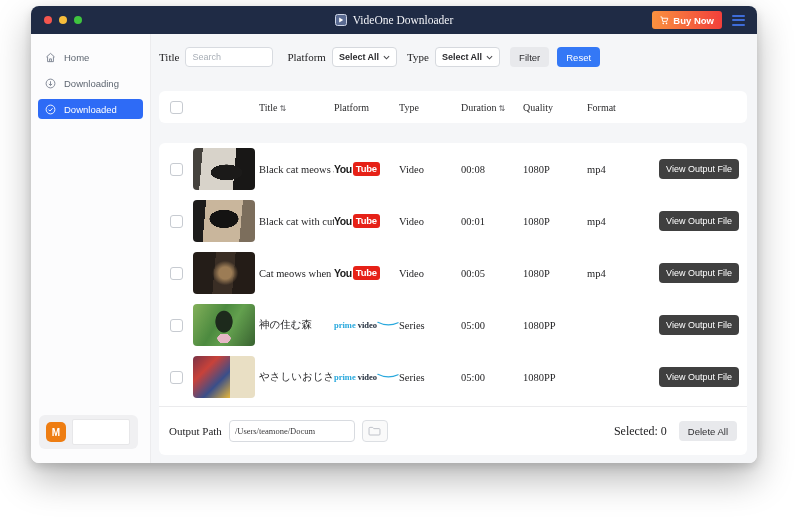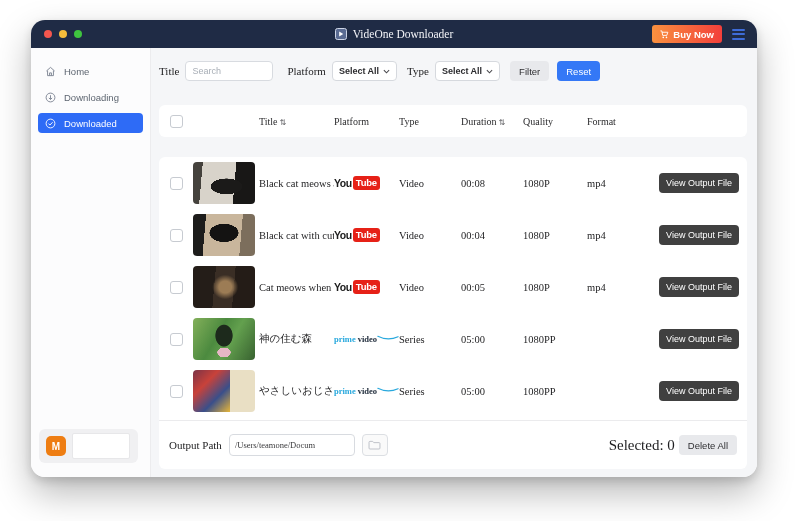--- a/index.html
+++ b/index.html
@@ -1,21 +1,21 @@
 <!DOCTYPE html>
 <html><head>
 <meta charset="utf-8">
 <style>
   * { margin:0; padding:0; box-sizing:border-box; }
   html,body { width:800px; height:521px; background:#ffffff; font-family:"Liberation Sans", sans-serif; }
   .stage { position:relative; width:800px; height:521px; overflow:hidden; }
 
   .window {
-    position:absolute; left:31px; top:20px; width:726px; height:457px;
-    border-radius:14px; overflow:hidden; background:#fff;
+    position:absolute; left:31px; top:6px; width:726px; height:457px;
+    border-radius:8px; overflow:hidden; background:#fff;
     box-shadow:0 16px 36px rgba(0,0,0,.28), 0 4px 10px rgba(0,0,0,.14);
   }
 
   
   .titlebar { position:relative; height:28px; background:#1f2b45; display:flex; align-items:center; }
   .traffic { display:flex; gap:7px; margin-left:13px; }
   .dot { width:8px; height:8px; border-radius:50%; }
   .dot.red{ background:#f4564e; } .dot.yellow{ background:#f6bd3b; } .dot.green{ background:#3fc43f; }
   .tb-center { position:absolute; left:0; right:0; top:0; bottom:0; display:flex; align-items:center; justify-content:center; gap:6px; pointer-events:none; }
   .app-ico { width:12px; height:12px; border-radius:2.5px; background:#5a6b92; border:1px solid #cdd5e6; display:flex; align-items:center; justify-content:center; }
@@ -94,21 +94,21 @@
   .prime svg { margin-top:0px; }
 
   
   .t-divider { height:1px; background:#ebebed; flex:none; }
   .tfoot { height:48px; flex:none; display:flex; align-items:center; padding:0 10px; }
   .path-input { width:126px; height:22px; margin-left:7px; border:1px solid #d8dbe0; border-radius:4px; background:#fff;
     font-family:"Liberation Serif", serif; font-size:8.5px; color:#3a3a3c; padding:0 5px; outline:none; }
   .folder-btn { width:26px; height:22px; margin-left:7px; background:#fafafa; border:1px solid #dcdfe3; border-radius:4px;
     display:flex; align-items:center; justify-content:center; cursor:pointer; }
   .spacer { flex:1; }
-  .selected-txt { font-family:"Liberation Serif", serif; font-size:15px; color:#1e1e20; margin-right:4px; }
+  .selected-txt { font-family:"Liberation Serif", serif; font-size:12px; color:#1e1e20; margin-right:12px; }
 </style>
 </head>
 <body>
 
 <div class="stage">
   <div class="window">
 
     <div class="titlebar">
       <div class="traffic">
         <span class="dot red"></span>
@@ -244,21 +244,21 @@
 
             <div class="trow grid">
               <span class="cb"></span>
               <span class="thumb t2"></span>
               <span class="row-title">Black cat with cute m...</span>
               <span class="yt">
                 <span class="yt-you">You</span>
                 <span class="yt-tube">Tube</span>
               </span>
               <span>Video</span>
-              <span>00:04</span>
+              <span>00:01</span>
               <span>1080P</span>
               <span>mp4</span>
               <button class="view-btn">View Output File</button>
             </div>
 
             <div class="trow grid">
               <span class="cb"></span>
               <span class="thumb t3"></span>
               <span class="row-title">Cat meows when I ap...</span>
               <span class="yt">

